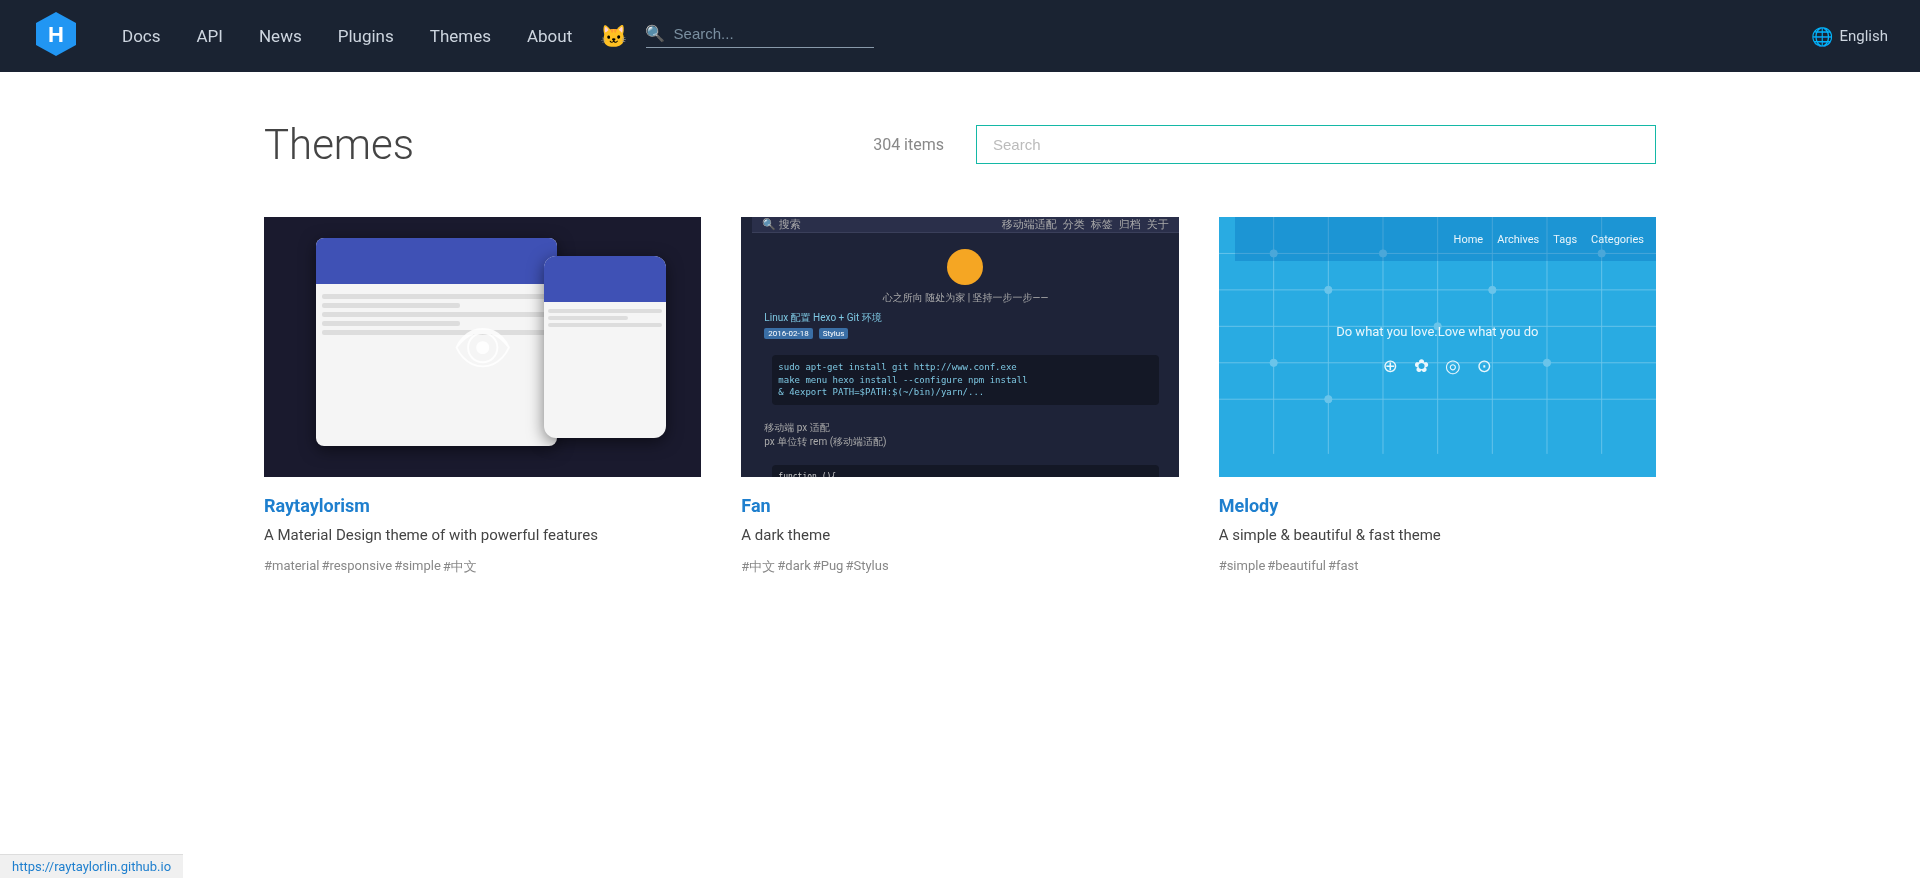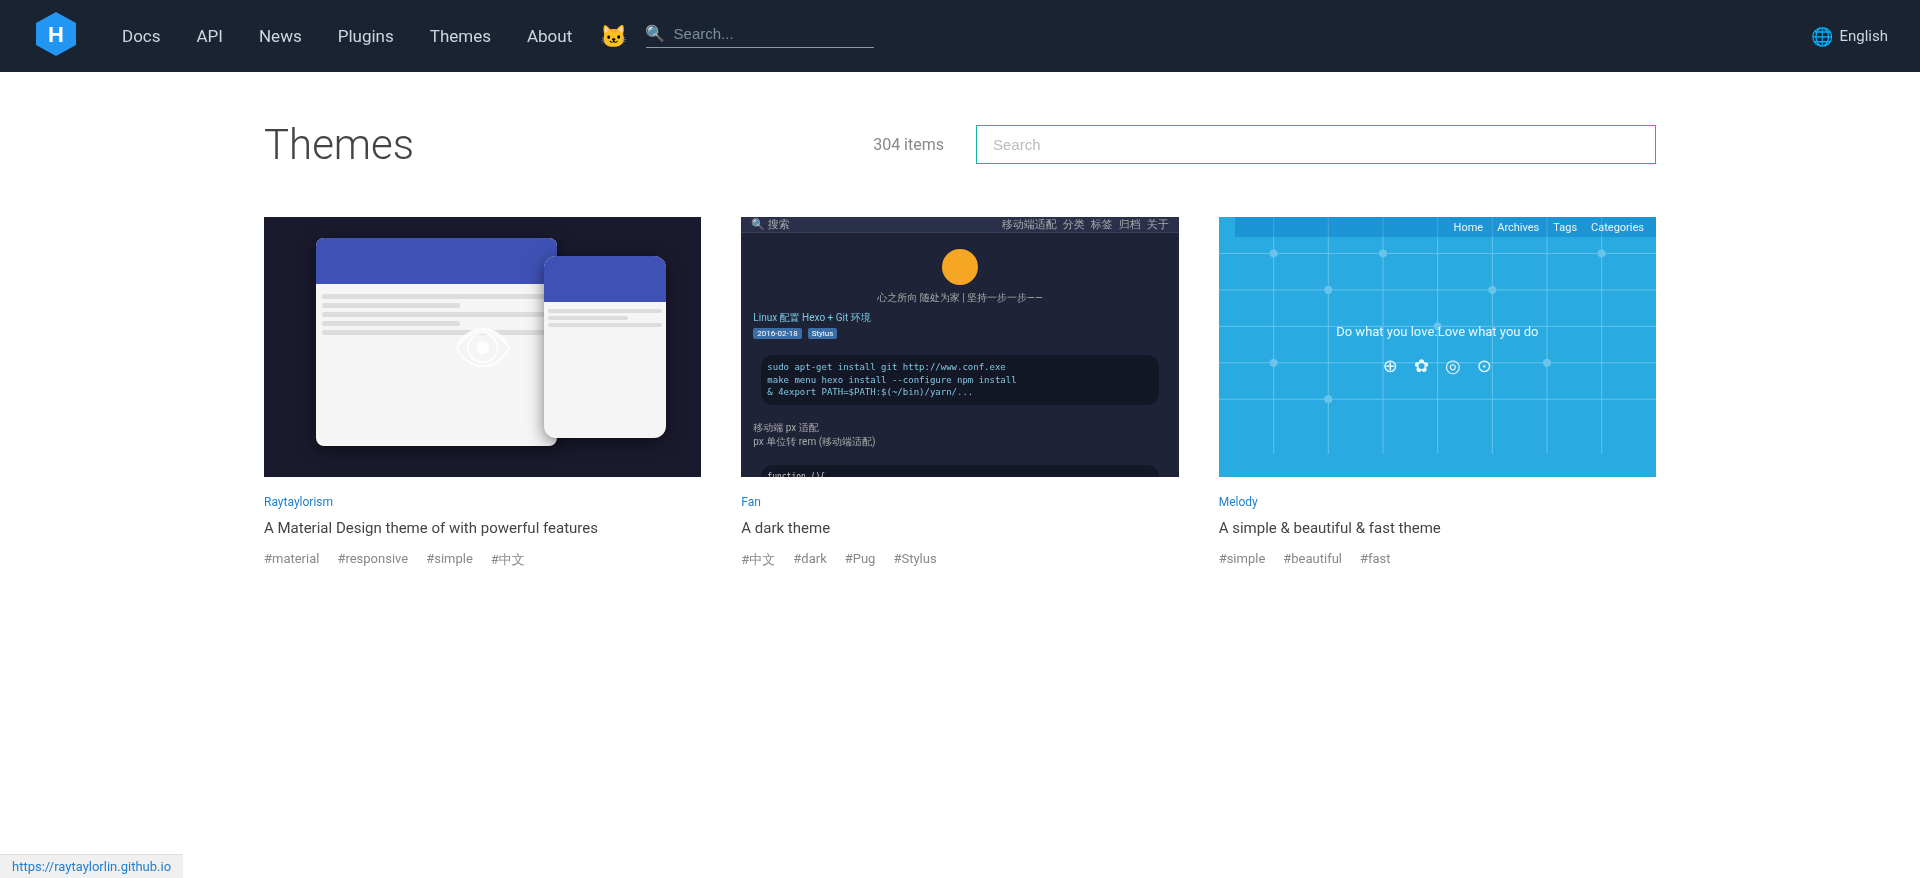--- a/index.html
+++ b/index.html
@@ -112,35 +112,35 @@
     }
     .theme-card-image {
       width: 100%;
       height: 260px;
       overflow: hidden;
       background: #2a2f45;
       margin-bottom: 18px;
       position: relative;
     }
     .theme-card-title {
-      font-size: 12px;
-      font-weight: 400;
+      font-size: 18px;
+      font-weight: 700;
       color: #1e7fce;
       margin-bottom: 10px;
       text-decoration: none;
       display: block;
     }
     .theme-card-desc {
       font-size: 15px;
       color: #444;
       margin-bottom: 14px;
     }
     .theme-card-tags {
       display: flex;
-      gap: 18px;
+      gap: 2px;
       flex-wrap: wrap;
     }
     .theme-tag {
       font-size: 13px;
       color: #888;
     }
 
     
     .status-bar {
       position: fixed;
@@ -224,20 +224,21 @@
     }
 
     
     .preview-fan {
       background: #1e2338;
       width: 100%;
       height: 100%;
       display: flex;
       flex-direction: column;
       overflow: hidden;
+      padding-left: 11px;
     }
     .preview-fan .fan-topbar {
       background: #2a2f4a;
       height: 28px;
       display: flex;
       align-items: center;
       padding: 0 10px;
       gap: 6px;
       font-size: 11px;
       color: #aaa;
@@ -252,21 +253,21 @@
       display: block;
     }
     .preview-fan .fan-content {
       padding: 6px 12px;
       color: #ccc;
       font-size: 10px;
     }
     .preview-fan .fan-code-block {
       background: #141826;
       margin: 16px 8px;
-      border-radius: 12px;
+      border-radius: 4px;
       padding: 6px;
       font-size: 9px;
       color: #7ec8e3;
       font-family: monospace;
       line-height: 1.4;
     }
     .preview-fan .fan-tag {
       background: #3a6ea5;
       color: #fff;
       font-size: 8px;
@@ -291,21 +292,21 @@
       position: absolute;
       inset: 0;
       opacity: 0.3;
     }
     .preview-melody .melody-topbar {
       position: absolute;
       top: 0;
       left: 16px;
       right: 0;
       background: rgba(0,100,180,0.3);
-      height: 20px;
+      height: 44px;
       display: flex;
       align-items: center;
       justify-content: flex-end;
       padding: 0 12px;
       gap: 14px;
       font-size: 11px;
       color: rgba(255,255,255,0.9);
     }
     .preview-melody .melody-blog-title {
       font-size: 26px;

